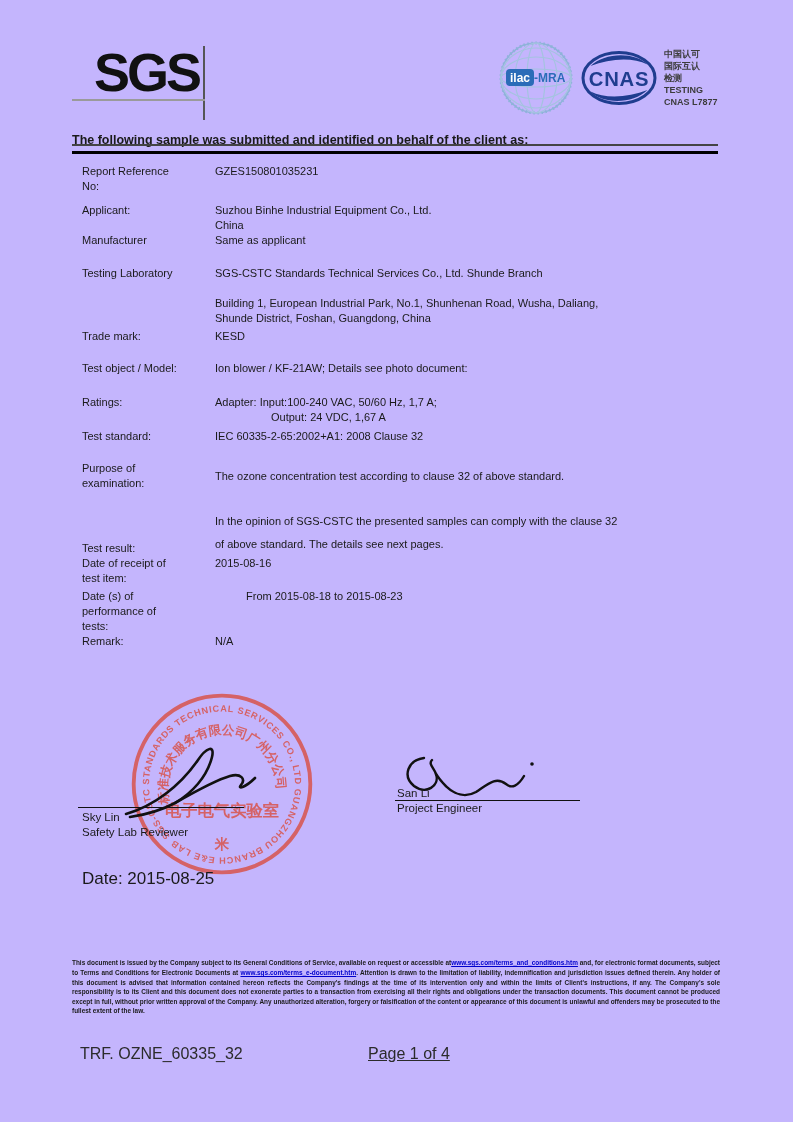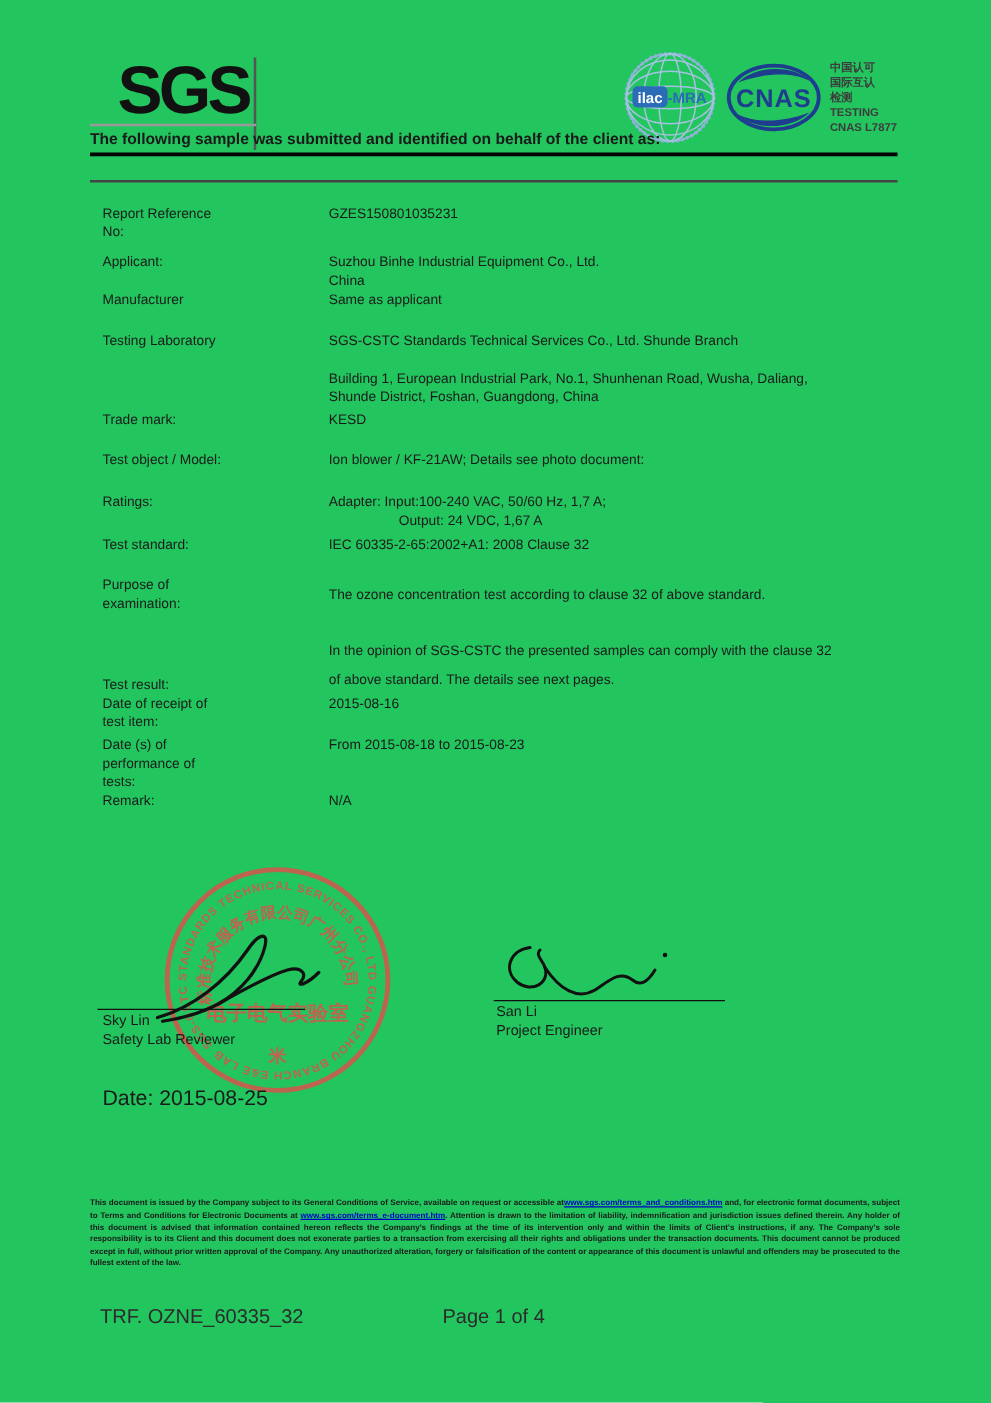--- a/index.html
+++ b/index.html
@@ -1,53 +1,53 @@
 <!DOCTYPE html>
 <html><head>
 <meta charset="utf-8">
 <style>
   html,body{margin:0;padding:0;background:#e8e8e8;}
-  .page{position:relative;width:793px;height:1122px;margin:0 auto;background:#22c55e;
+  .page{position:relative;width:793px;height:1122px;margin:0 auto;background:#c4b5fd;
         font-family:"Liberation Sans",sans-serif;color:#1a1a1a;overflow:hidden;}
 
   
   .sgs-logo{position:absolute;left:94px;top:44px;width:120px;height:64px;}
   .sgs-text{font-size:54px;font-weight:bold;letter-spacing:-3px;color:#111;line-height:56px;}
   .sgs-vline{position:absolute;left:109px;top:2px;width:1.5px;height:74px;background:#555;}
   .sgs-hline{position:absolute;left:-22px;top:55px;width:133px;height:1.5px;background:#9a9a9a;}
 
   .logo-cluster{position:absolute;left:496px;top:38px;width:240px;height:80px;display:flex;align-items:center;}
   .cert-text{margin-left:6px;font-size:9px;font-weight:bold;line-height:12px;color:#3c3c3c;white-space:nowrap;}
 
   
-  .statement{position:absolute;left:72px;top:104px;width:646px;font-size:12.5px;font-weight:bold;
+  .statement{position:absolute;left:72px;top:133px;width:646px;font-size:12.5px;font-weight:bold;
              padding-bottom:4px;border-bottom:3px solid #000;}
   .statement-rule{position:absolute;left:72px;top:144px;width:646px;height:1.5px;background:#444;}
 
   
   .fields{position:absolute;left:82px;top:164px;width:636px;font-size:11px;line-height:15px;}
   .frow{display:flex;align-items:flex-start;}
   .flabel{flex:0 0 133px;}
-  .fvalue{flex:1;margin-left:48px;}
+  .fvalue{flex:1;}
   .indent2{padding-left:56px;}
   .wide-lines div{line-height:23px;}
 
   
   .stamp{position:absolute;left:126px;top:688px;width:192px;height:192px;opacity:.85;}
   .sig-svg{position:absolute;}
   .sigline{position:absolute;height:1.3px;background:#111;}
   .sigblock{position:absolute;font-size:11.5px;line-height:15px;}
   .date-line{position:absolute;left:82px;top:869px;font-size:17px;}
 
   
   .legal{position:absolute;left:72px;top:952px;width:648px;font-size:6.45px;line-height:9.6px;
          font-weight:bold;color:#1a1a1a;text-align:justify;}
   .legal a{color:#0000cc;text-decoration:underline;}
   .bottom-row{position:absolute;left:80px;top:1045px;width:640px;font-size:16px;color:#2b2b2b;}
-  .page-num{position:absolute;left:274px;top:0;}
+  .page-num{position:absolute;left:288px;top:0;text-decoration:underline;}
 </style>
 </head>
 <body>
 
 <div class="page">
 
   <div class="sgs-logo">
     <div class="sgs-text">SGS</div>
     <div class="sgs-vline"></div>
     <div class="sgs-hline"></div>
@@ -156,21 +156,21 @@
     </div>
 
     <div class="frow" style="margin-bottom:3px;">
       <div class="flabel">
         <div>Date of receipt of</div>
         <div>test item:</div>
       </div>
       <div class="fvalue">2015-08-16</div>
     </div>
 
-    <div class="frow" style="margin-bottom:0;">
+    <div class="frow" style="margin-bottom:0;gap:31px;">
       <div class="flabel">
         <div>Date (s) of</div>
         <div>performance of</div>
         <div>tests:</div>
       </div>
       <div class="fvalue">From 2015-08-18 to 2015-08-23</div>
     </div>
 
     <div class="frow">
       <div class="flabel">Remark:</div>
@@ -202,21 +202,21 @@
     <div>Sky Lin</div>
     <div>Safety Lab Reviewer</div>
   </div>
 
   <svg class="sig-svg" style="left:396px;top:748px;" width="190" height="55" viewBox="0 0 190 55">
     <path d="M 28,10 C 12,12 6,28 18,38 C 30,47 44,38 40,26 C 38,20 32,16 36,12" fill="none" stroke="#111" stroke-width="2.4" stroke-linecap="round"></path>
     <path d="M 40,26 C 52,44 66,52 80,44 C 92,36 100,28 110,36 C 116,41 122,38 128,28" fill="none" stroke="#111" stroke-width="2.4" stroke-linecap="round"></path>
     <circle cx="136" cy="16" r="1.8" fill="#111"></circle>
   </svg>
   <div class="sigline" style="left:395px;top:800px;width:185px;"></div>
-  <div class="sigblock" style="left:397px;top:803px;">
+  <div class="sigblock" style="left:397px;top:786px;">
     <div>San Li</div>
     <div>Project Engineer</div>
   </div>
 
   <div class="date-line">Date: 2015-08-25</div>
 
   <p class="legal"><span>This document is issued by the Company subject to its General Conditions of Service, available on request or accessible at</span><a href="#">www.sgs.com/terms_and_conditions.htm</a><span> and, for electronic format documents, subject to Terms and Conditions for Electronic Documents at </span><a href="#">www.sgs.com/terms_e-document.htm</a><span>. Attention is drawn to the limitation of liability, indemnification and jurisdiction issues defined therein. Any holder of this document is advised that information contained hereon reflects the Company's findings at the time of its intervention only and within the limits of Client's instructions, if any. The Company's sole responsibility is to its Client and this document does not exonerate parties to a transaction from exercising all their rights and obligations under the transaction documents. This document cannot be produced except in full, without prior written approval of the Company. Any unauthorized alteration, forgery or falsification of the content or appearance of this document is unlawful and offenders may be prosecuted to the fullest extent of the law.</span></p>
 
   <div class="bottom-row">
     <span>TRF. OZNE_60335_32</span>

